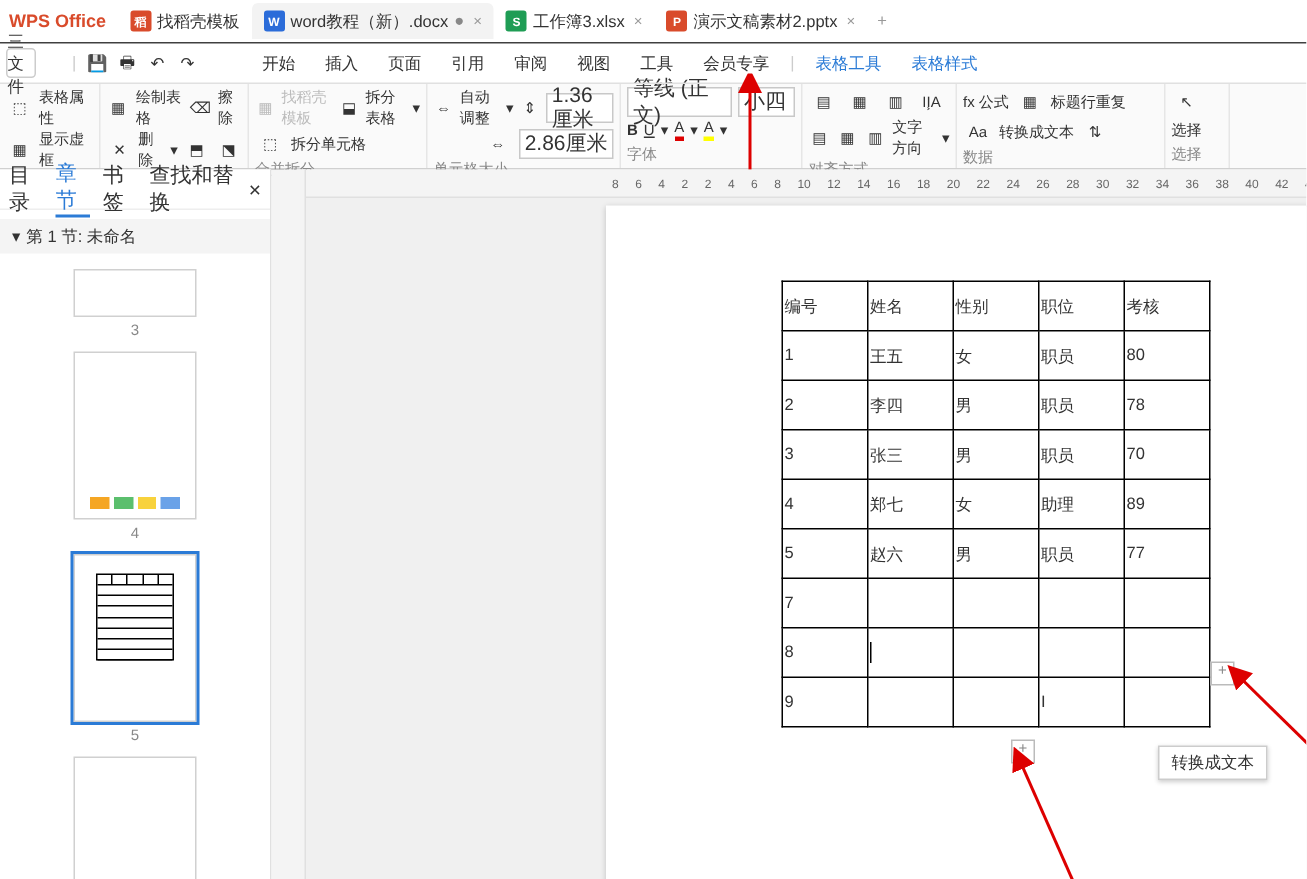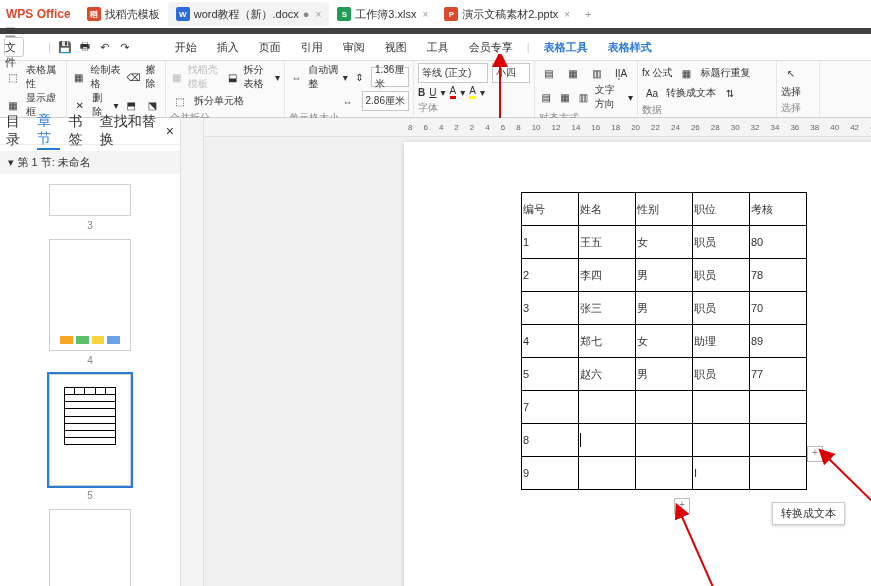--- a/index.html
+++ b/index.html
@@ -1,31 +1,31 @@
 <!DOCTYPE html>
 <html><head>
 <meta charset="utf-8">
 <style>
 html,body{margin:0;padding:0;font-family:"Microsoft YaHei",Arial,sans-serif;font-size:11px;color:#333;background:#fff;width:871px;height:586px;overflow:hidden}
-.titlebar{height:28px;display:flex;align-items:center;padding:0 6px;border-bottom:6px solid #404040}
+.titlebar{height:28px;display:flex;align-items:center;padding:0 6px;border-bottom:1px solid #404040}
 .tab{display:flex;align-items:center;padding:0 8px;height:24px;gap:4px;cursor:pointer}
 .tab.active{background:#f3f3f3;border-radius:4px 4px 0 0}
 .badge{width:14px;height:14px;border-radius:2px;display:inline-flex;align-items:center;justify-content:center;font-size:8px;color:#fff;font-weight:700}
 .close-x{color:#999;font-size:10px;margin-left:2px}
 .tab-plus{width:20px;text-align:center;color:#999}
 .menubar{height:26px;display:flex;align-items:center;padding:0 4px;border-bottom:1px solid #e0e0e0;position:relative}
 .menubtn{width:18px;height:18px;border:1px solid #ccc;border-radius:3px;display:flex;align-items:center;justify-content:center;margin-right:20px}
 .menuitem{padding:0 10px;height:100%;display:flex;align-items:center}
-.menuitem.highlight{color:#2b7bd6;font-weight:700}
+.menuitem.highlight{color:#2b7bd6;font-weight:400}
 .ribbon{height:56px;display:flex;align-items:stretch;border-bottom:1px solid #d0d0d0;background:#fafafa;font-size:10px}
 .rgroup{display:flex;flex-direction:column;justify-content:space-between;padding:2px 4px;border-right:1px solid #e6e6e6}
 .rgroup .row{display:flex;align-items:center;gap:4px}
 .rgroup .lbl{color:#888;font-size:10px}
 .ico{width:20px;height:20px;display:inline-flex;align-items:center;justify-content:center}
-.combo{height:18px;border:1px solid #c8c8c8;background:#fff;font-size:10px;padding:0 3px;display:flex;align-items:center}
+.combo{height:18px;border:1px solid #c8c8c8;background:#fff;font-size:14px;padding:0 3px;display:flex;align-items:center}
 .content{display:flex;height:calc(586px - 28px - 26px - 56px)}
 .navpanel{width:180px;border-right:1px solid #e0e0e0;background:#fff;display:flex;flex-direction:column}
 .navtabs{height:26px;display:flex;align-items:center;font-size:14px;padding:0 6px;gap:8px;border-bottom:1px solid #eee}
 .navtabs span.active{color:#2b7bd6;border-bottom:2px solid #2b7bd6}
 .section-hdr{background:#f4f4f4;padding:4px 8px;font-size:11px;display:flex;align-items:center;gap:4px}
 .thumbs{flex:1;overflow:auto;padding:6px 0;text-align:center}
 .thumb{width:80px;height:110px;border:1px solid #d0d0d0;margin:4px auto;background:#fff;position:relative}
 .thumb.sel{outline:2px solid #2b7bd6}
 .thumbnum{font-size:10px;color:#888;margin-bottom:8px}
 .rulerbar{width:22px;background:#f4f4f4;border-right:1px solid #e0e0e0}

